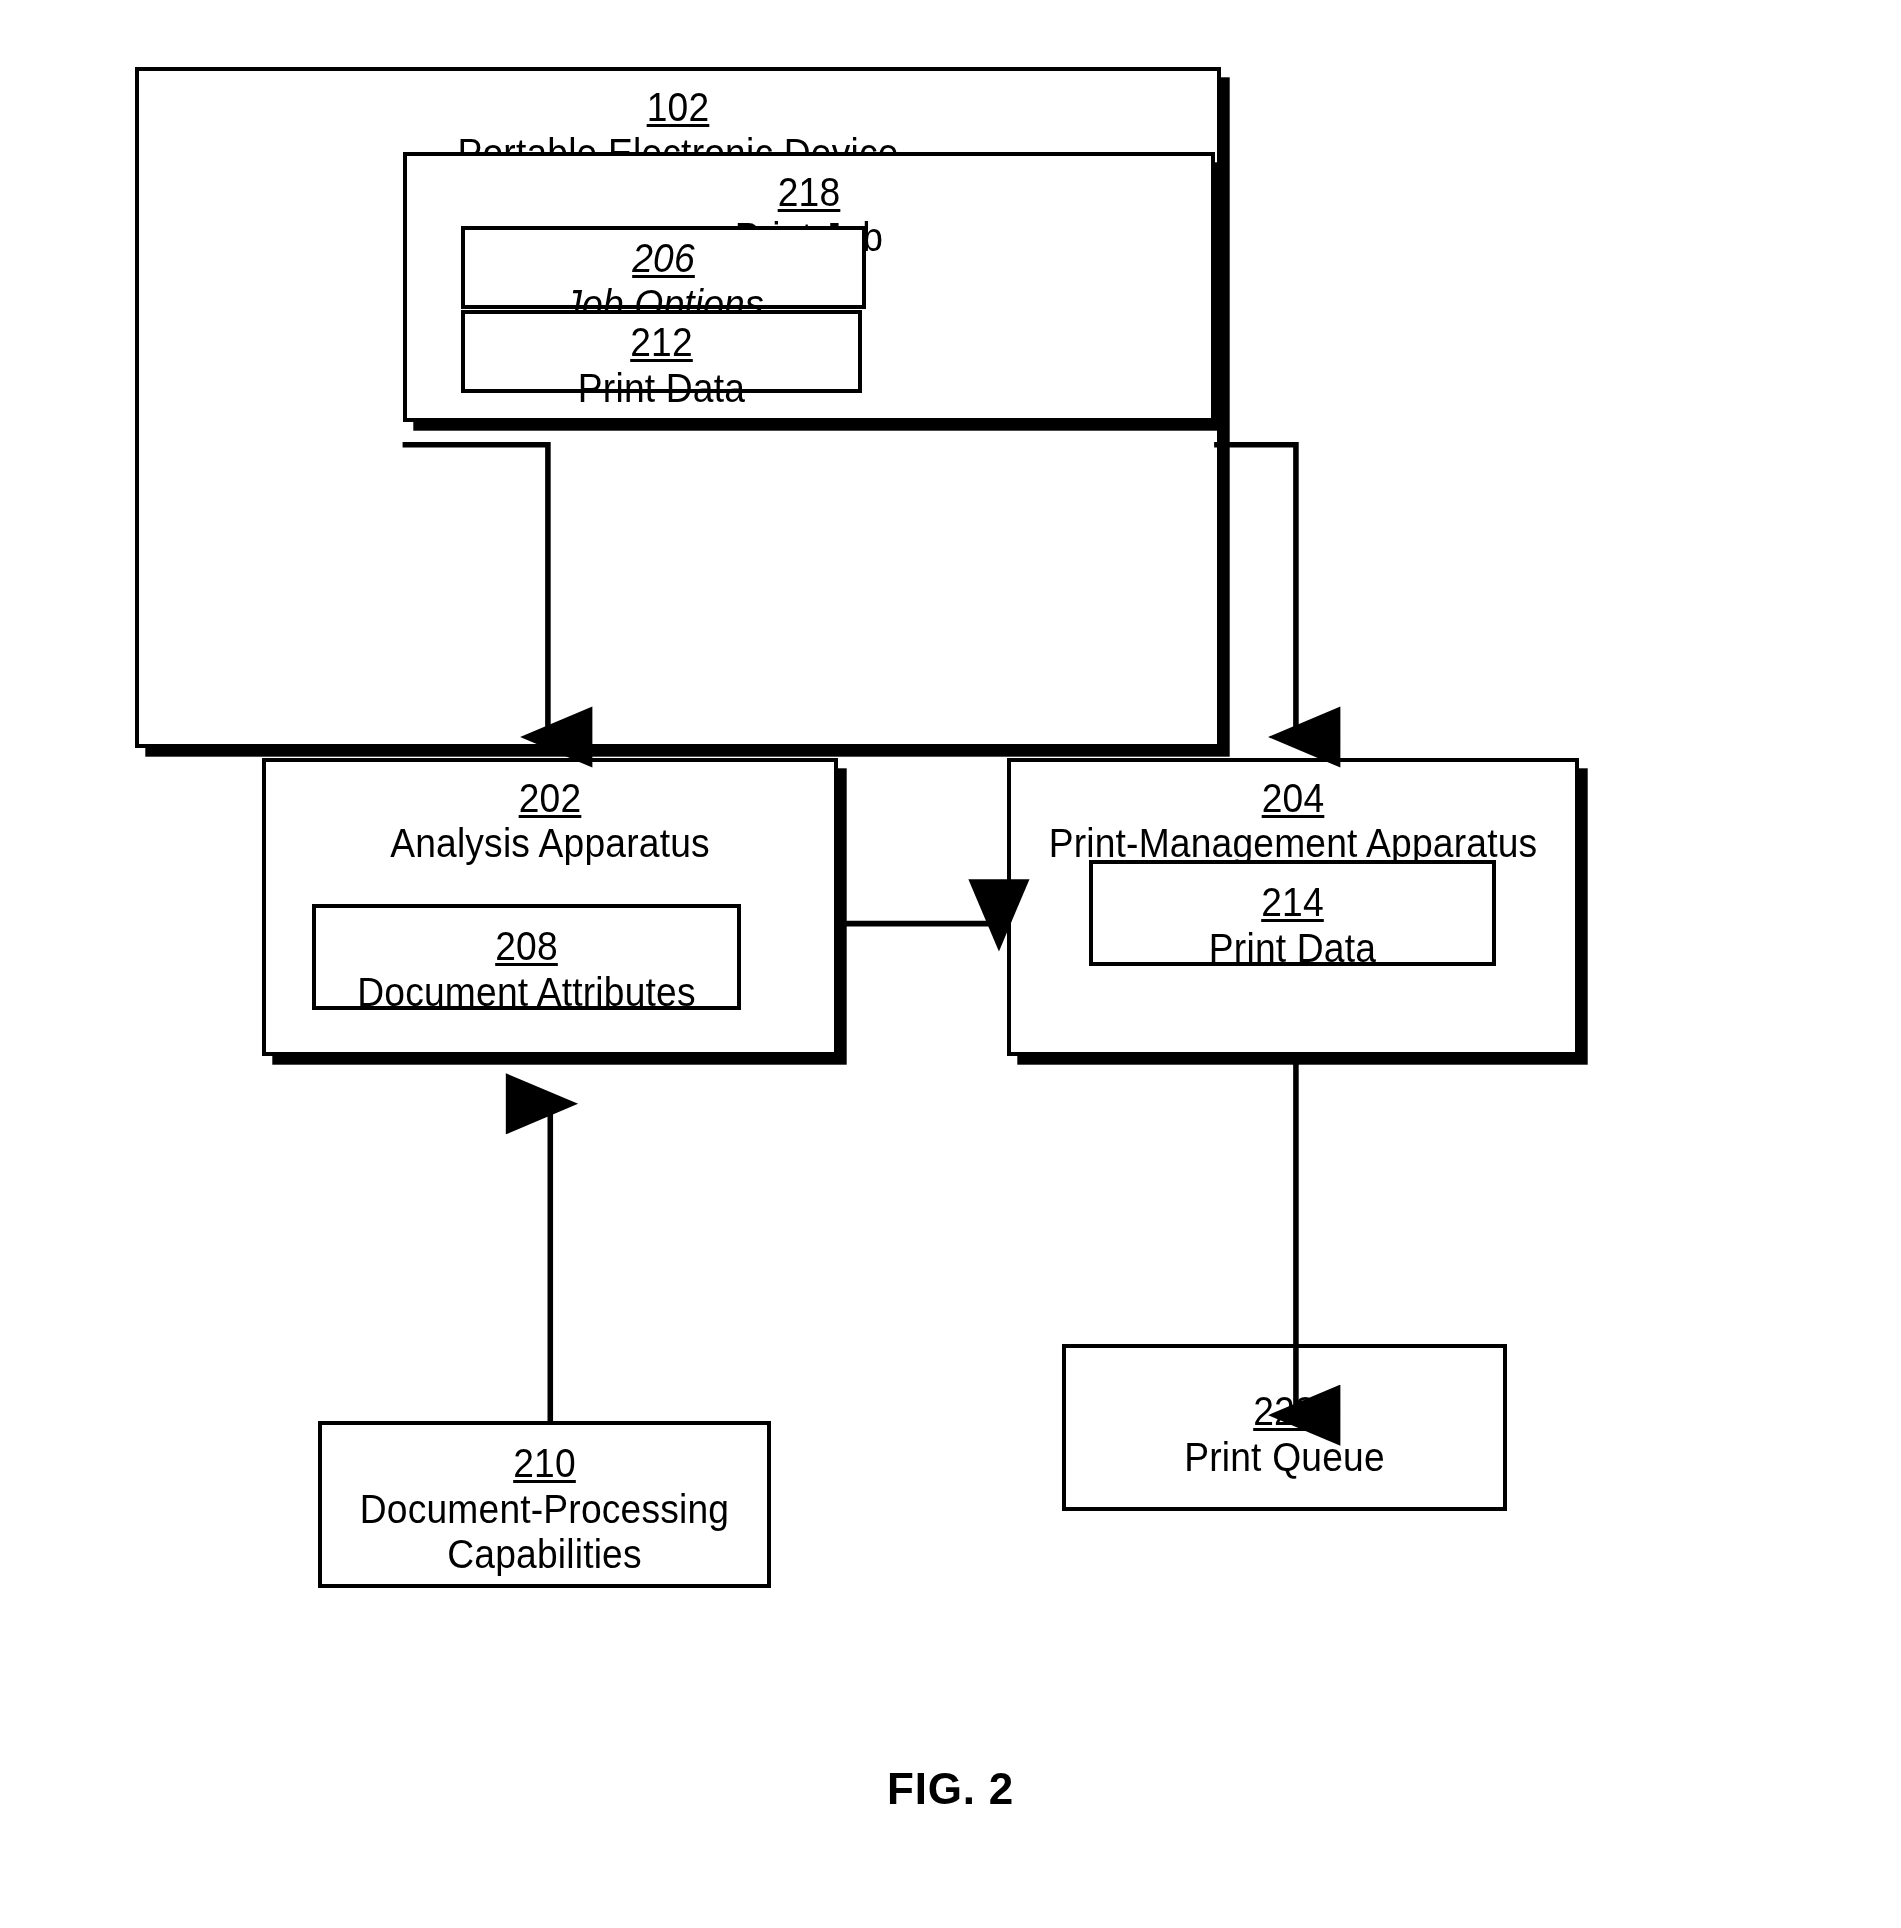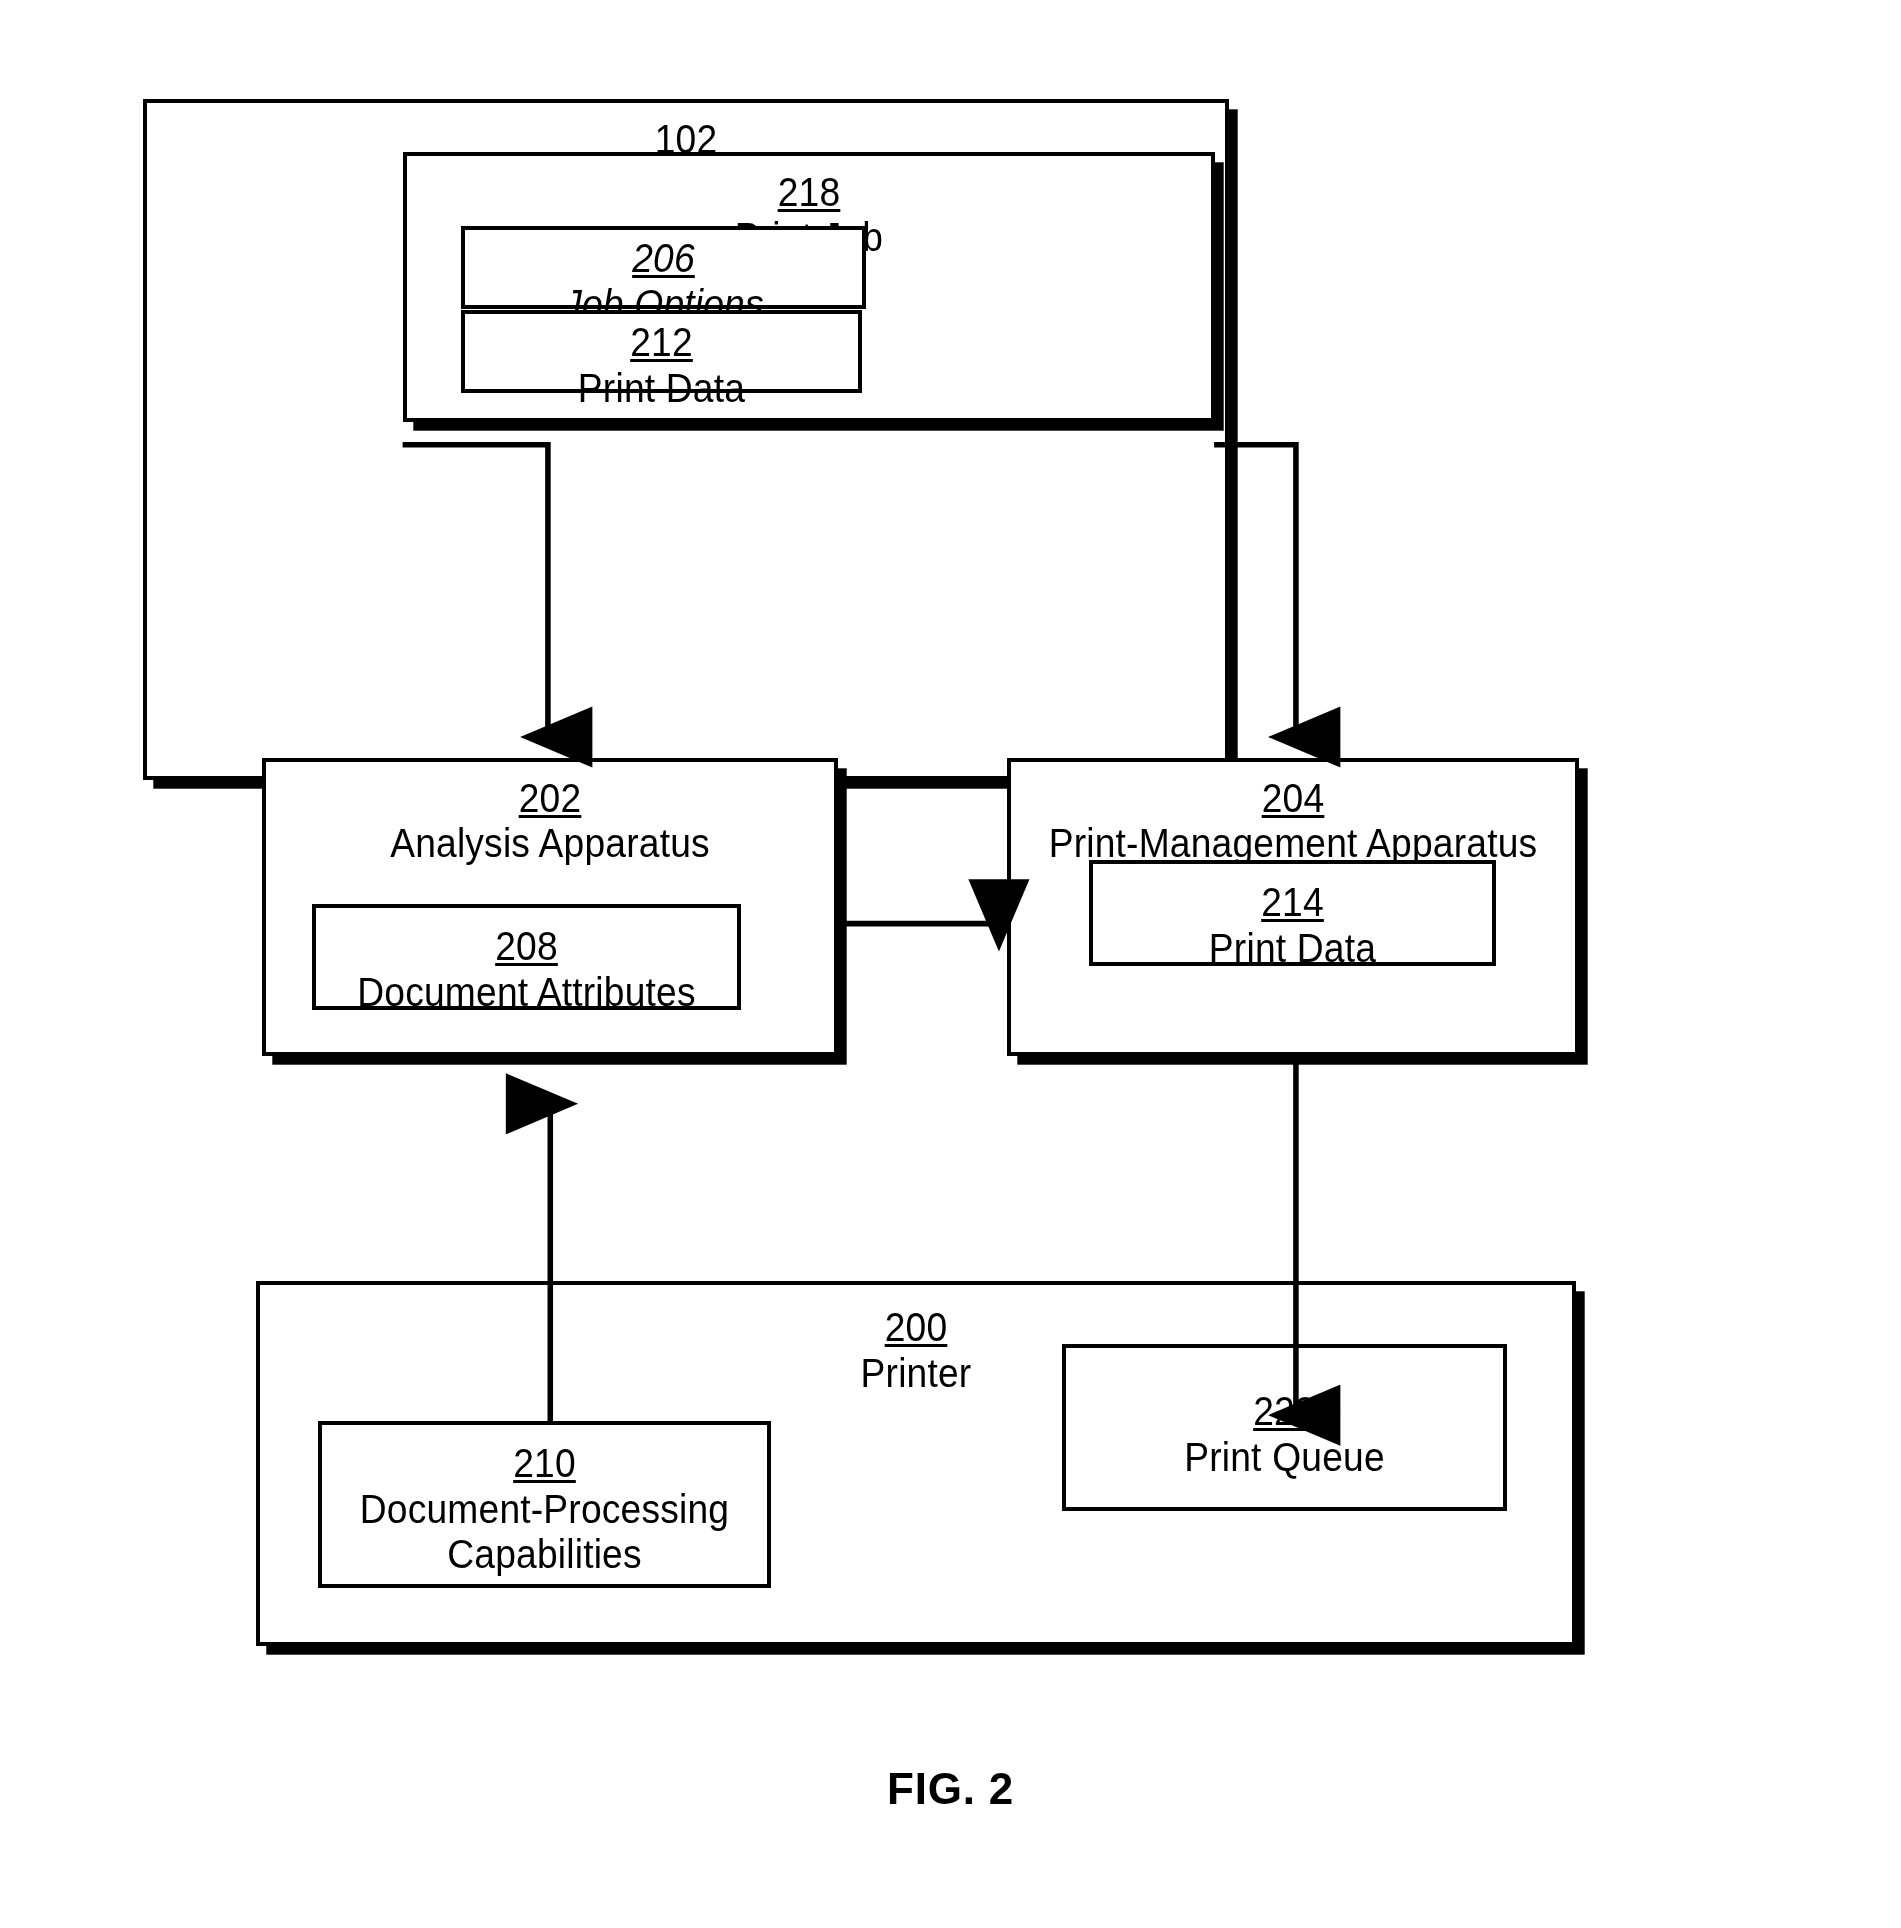--- a/index.html
+++ b/index.html
@@ -81,21 +81,21 @@
     font-weight: bold;
     font-size: 44px;
     letter-spacing: 0.8px;
   }
 </style>
 </head>
 <body>
 
 <div id="stage">
 
-  <div class="box" style="left:143px; top:67px; width:1086px; height:681px;margin-top:32px;">
+  <div class="box" style="left:135px; top:67px; width:1086px; height:681px;">
     <div class="lbl cond f50" style="top:14.3px;">
       <span class="refnum">102</span>
       <span class="name">Portable Electronic Device</span>
     </div>
   </div>
 
   <div class="box" style="left:403px; top:152px; width:812px; height:270px;">
     <div class="lbl cond f50" style="top:13.5px;">
       <span class="refnum">218</span>
       <span class="name">Print Job</span>
@@ -137,26 +137,20 @@
     </div>
   </div>
 
   <div class="box noshadow" style="left:1089px; top:860px; width:407px; height:106px;">
     <div class="lbl cond f50" style="top:16px;">
       <span class="refnum">214</span>
       <span class="name">Print Data</span>
     </div>
   </div>
 
-  <div class="box" style="left:256px; top:1281px; width:1320px; height:365px;">
-    <div class="lbl cond f50" style="top:20px;">
-      <span class="refnum">200</span>
-      <span class="name">Printer</span>
-    </div>
-  </div>
 
   <div class="box noshadow" style="left:318px; top:1421px; width:453px; height:167px;">
     <div class="lbl cond f50" style="top:16px;">
       <span class="refnum">210</span>
       <span class="name">Document-Processing
 Capabilities</span>
     </div>
   </div>
 
   <div class="box noshadow" style="left:1062px; top:1344px; width:445px; height:167px;">

